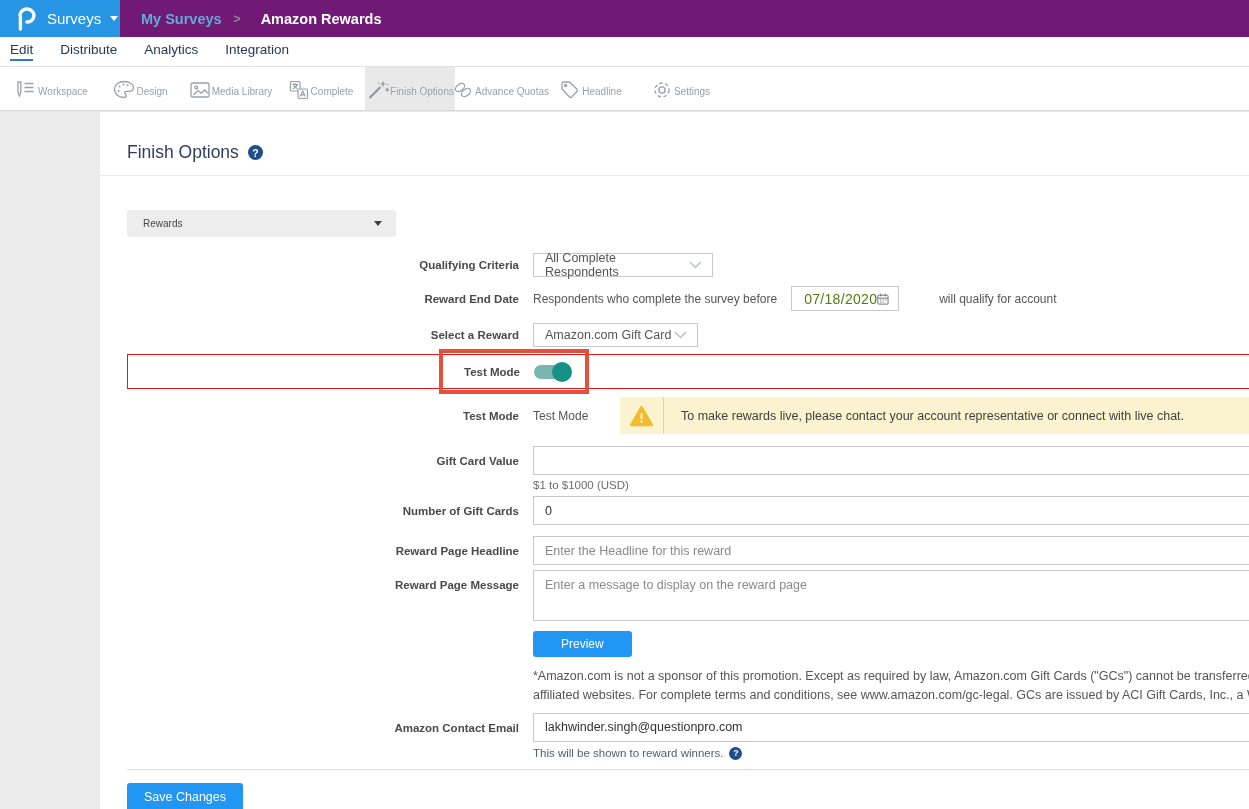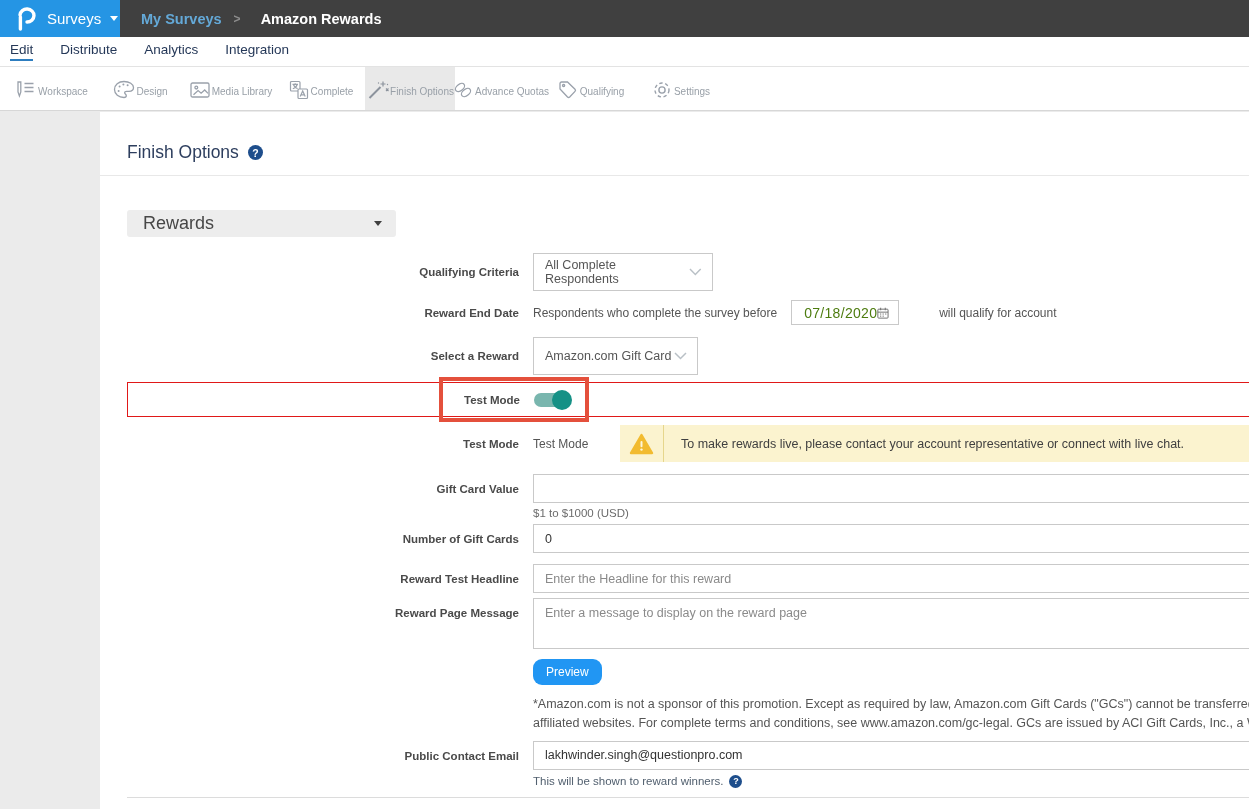--- a/index.html
+++ b/index.html
@@ -5,21 +5,21 @@
   * { box-sizing: border-box; margin: 0; padding: 0; }
   html, body { overflow: hidden; }
   body {
     width: 1249px; height: 809px;
     background: #ebebeb;
     font-family: "Liberation Sans", sans-serif;
     position: relative;
   }
 
   
-  .topbar { height: 37px; background: #404040; display: flex; align-items: stretch; }
+  .topbar { height: 37px; background: #701a75; display: flex; align-items: stretch; }
   .logo-area {
     width: 120px; background: #2595e4; display: flex; align-items: center;
     padding-left: 15px; flex-shrink: 0; cursor: pointer;
   }
   .logo-mark { margin-right: 11px; display: flex; }
   .app-menu-label { color: #fff; font-size: 15px; }
   .caret-down-white {
     width: 0; height: 0; margin-left: 9px;
     border-left: 4.5px solid transparent; border-right: 4.5px solid transparent;
     border-top: 5px solid #fff;
@@ -65,38 +65,38 @@
     color: #fff; font-size: 10.5px; font-weight: bold; display: inline-flex;
     align-items: center; justify-content: center; margin-left: 9px; cursor: pointer;
   }
   .title-divider { border-bottom: 1px solid #e8e8e8; margin: 12px 0 0 -27px; }
 
   .section-select {
     margin-top: 34px; width: 269px; height: 27px; background: #ededed;
     border-radius: 3px; display: flex; align-items: center; justify-content: space-between;
     padding: 0 14px 0 16px; cursor: pointer;
   }
-  .section-select-label { font-size: 18px; color: #474747; }
+  .section-select-label { font-size: 10px; color: #474747; }
   .caret-down-dark {
     width: 0; height: 0;
     border-left: 4.5px solid transparent; border-right: 4.5px solid transparent;
     border-top: 5px solid #3f3f3f;
   }
 
   
   .form { margin-top: 16px; }
   .frow { display: flex; align-items: center; }
   .flabel {
     width: 392px; flex-shrink: 0; text-align: right;
     font-size: 11.5px; font-weight: bold; color: #4a4a4a;
   }
   .fctrl { margin-left: 14px; flex: 1; display: flex; align-items: center; margin-right: -8px; }
 
   .sel {
-    height: 38px; border: 1px solid #c9c9c9; background: #fff; display: flex;
+    height: 24px; border: 1px solid #c9c9c9; background: #fff; display: flex;
     align-items: center; justify-content: space-between; padding: 0 10px 0 11px;
     font-size: 12.5px; color: #555; cursor: pointer;
   }
   .inp {
     height: 29px; border: 1px solid #c9c9c9; background: #fff; width: 100%;
     font-size: 12.5px; color: #333; padding: 0 11px;
     font-family: "Liberation Sans", sans-serif; outline: none;
   }
   .inp::placeholder { color: #8a8a8a; opacity: 1; }
   textarea.inp { height: 51px; padding-top: 7px; resize: none; }
@@ -131,21 +131,21 @@
   .testmode-value { width: 87px; font-size: 12px; color: #555; flex-shrink: 0; }
   .warnbox { flex: 1; height: 37px; background: #fbf3cf; display: flex; align-items: stretch; }
   .warn-icon-cell { width: 43px; display: flex; align-items: center; justify-content: center; }
   .warn-divider { width: 1px; background: #e6d68c; margin: 0; }
   .warn-text { display: flex; align-items: center; padding-left: 17px; font-size: 12.5px; color: #404040; }
 
   .btn {
     background: #2196f3; color: #fff; border: none; border-radius: 3px;
     font-family: "Liberation Sans", sans-serif; cursor: pointer;
   }
-  .btn-preview { font-size: 12px; padding: 6px 13px; border-radius: 9px; }
+  .btn-preview { font-size: 12px; padding: 6px 28px; }
   .btn-save { font-size: 12.5px; padding: 7px 17px; }
 
   .disclaimer { margin-top: 10px; }
   .disclaimer div {
     font-size: 12.5px; color: #555; line-height: 1.55;
     white-space: nowrap; overflow: hidden;
   }
   .email-helper { display: flex; align-items: center; font-size: 11.5px; color: #52606f; margin-top: 5px; }
   .help-circle.small { width: 13px; height: 13px; font-size: 9px; margin-left: 6px; }
 
@@ -255,21 +255,21 @@
     </span>
     <span class="tool-label">Advance Quotas</span>
   </div>
   <div class="tool-item">
     <span class="tool-icon">
       <svg width="24" height="20" viewBox="0 0 24 20" stroke="#9aa1ab" stroke-width="1.3" fill="none">
         <path d="M4 3.5 V9 l7.5 8 a1.6 1.6 0 0 0 2.2 0 l5.3-5.6 a1.6 1.6 0 0 0 0-2.2 L11.5 2 H5.5 A1.5 1.5 0 0 0 4 3.5 z"></path>
         <circle cx="7.6" cy="5.6" r="1.1"></circle>
       </svg>
     </span>
-    <span class="tool-label">Qualifying</span>
+    <span class="tool-label">Headline</span>
   </div>
   <div class="tool-item">
     <span class="tool-icon">
       <svg width="24" height="20" viewBox="0 0 24 20" stroke="#9aa1ab" stroke-width="1.4" fill="none">
         <circle cx="12" cy="10" r="7" stroke-dasharray="3.4 2.6"></circle>
         <circle cx="12" cy="10" r="3.1"></circle>
       </svg>
     </span>
     <span class="tool-label">Settings</span>
   </div>
@@ -366,21 +366,21 @@
     </div>
 
     <div class="frow r-numcards">
       <span class="flabel">Number of Gift Cards</span>
       <div class="fctrl">
         <input class="inp" value="0" style="">
       </div>
     </div>
 
     <div class="frow r-headline">
-      <span class="flabel">Reward Test Headline</span>
+      <span class="flabel">Reward Page Headline</span>
       <div class="fctrl">
         <input class="inp" placeholder="Enter the Headline for this reward" style="">
       </div>
     </div>
 
     <div class="frow r-message">
       <span class="flabel" style="margin-top:9px;">Reward Page Message</span>
       <div class="fctrl">
         <textarea class="inp" placeholder="Enter a message to display on the reward page" style=""></textarea>
       </div>
@@ -391,21 +391,21 @@
       <div class="fctrl" style="flex-direction:column; align-items:flex-start;">
         <button class="btn btn-preview">Preview</button>
         <div class="disclaimer" style="align-self:stretch;">
           <div>*Amazon.com is not a sponsor of this promotion. Except as required by law, Amazon.com Gift Cards ("GCs") cannot be transferred for value or rede</div>
           <div>affiliated websites. For complete terms and conditions, see www.amazon.com/gc-legal. GCs are issued by ACI Gift Cards, Inc., a Washington corpor</div>
         </div>
       </div>
     </div>
 
     <div class="frow r-email">
-      <span class="flabel" style="margin-top:9px;">Public Contact Email</span>
+      <span class="flabel" style="margin-top:9px;">Amazon Contact Email</span>
       <div class="fctrl" style="flex-direction:column; align-items:stretch;">
         <input class="inp" value="lakhwinder.singh@questionpro.com" style="">
         <div class="email-helper">
           <span>This will be shown to reward winners.</span>
           <span class="help-circle small">?</span>
         </div>
       </div>
     </div>
 
     <div class="bottom-divider"></div>

